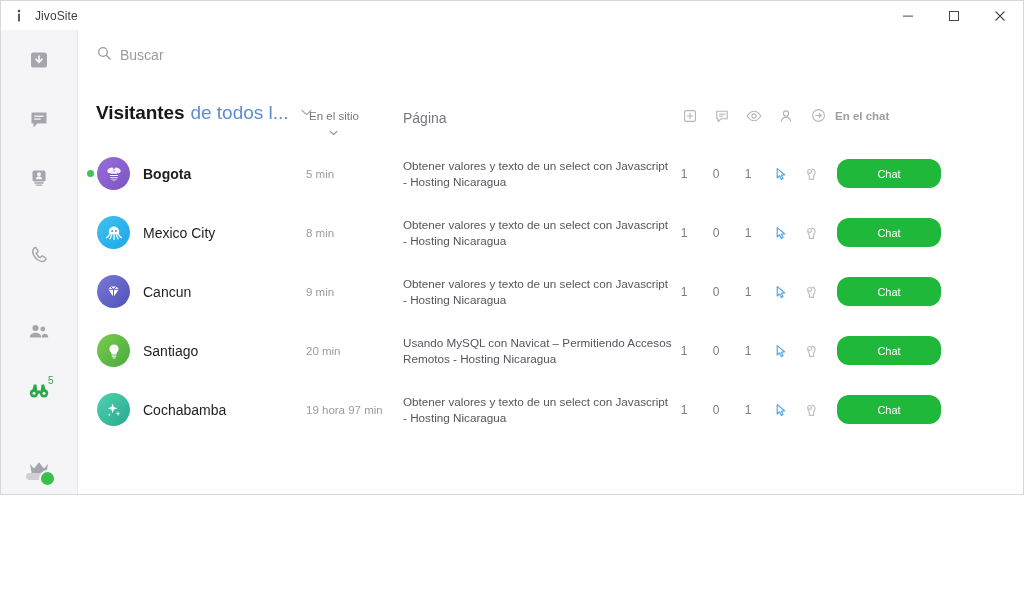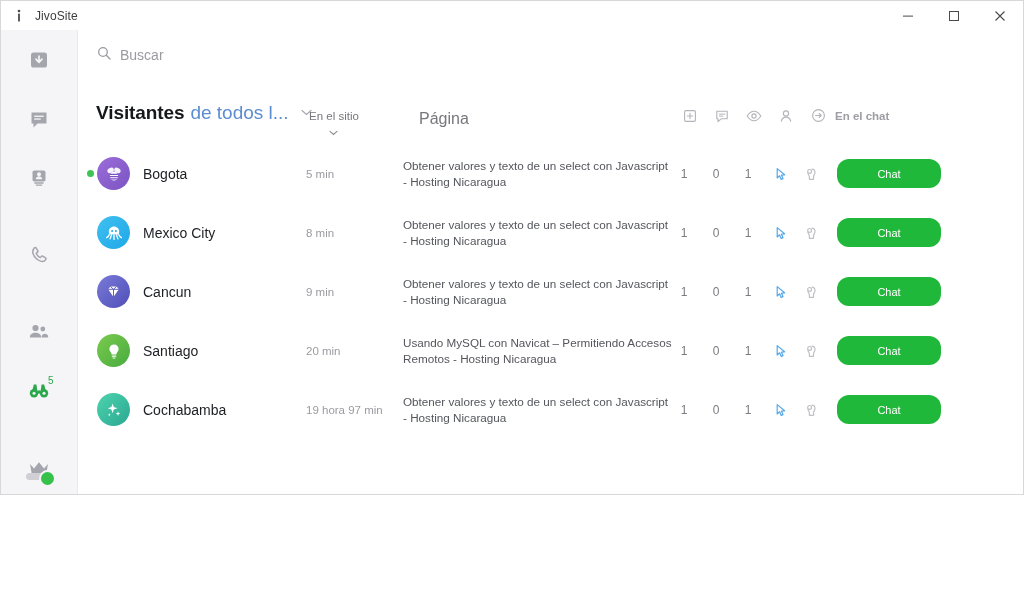--- a/index.html
+++ b/index.html
@@ -175,23 +175,22 @@
     gap: 4px;
     font-size: 11.5px;
     color: #77777d;
     cursor: default;
     flex-direction: column;
   }
   .col-page {
     position: absolute;
     left: 325px;
     top: 8px;
-    font-size: 16px;
+    font-size: 14px;
     color: #77777d;
-    margin-left: 16px;
   }
   .head-icons {
     position: absolute;
     left: 596px;
     top: 6px;
     display: flex;
     align-items: center;
   }
   .head-icon {
     width: 32px;
@@ -240,21 +239,21 @@
     color: #fff;
   }
   .avatar svg { display: block; }
   .v-name {
     position: absolute;
     left: 65px;
     font-size: 14px;
     color: #1d1f23;
     white-space: nowrap;
   }
-  .v-name.bold { font-weight: normal; }
+  .v-name.bold { font-weight: bold; }
   .v-time {
     position: absolute;
     left: 228px;
     font-size: 11.5px;
     color: #9b9ba1;
     white-space: nowrap;
   }
   .v-page {
     position: absolute;
     left: 325px;

